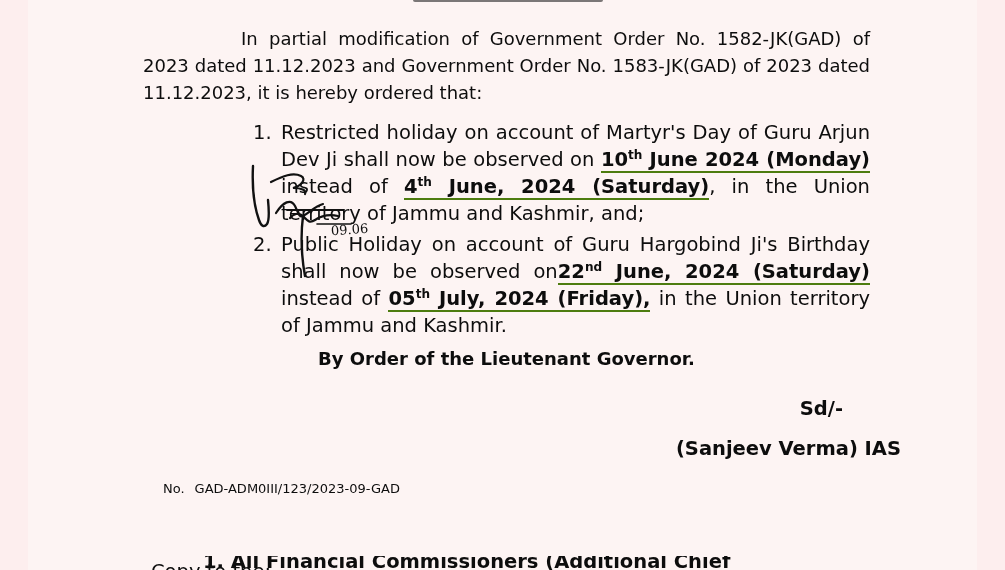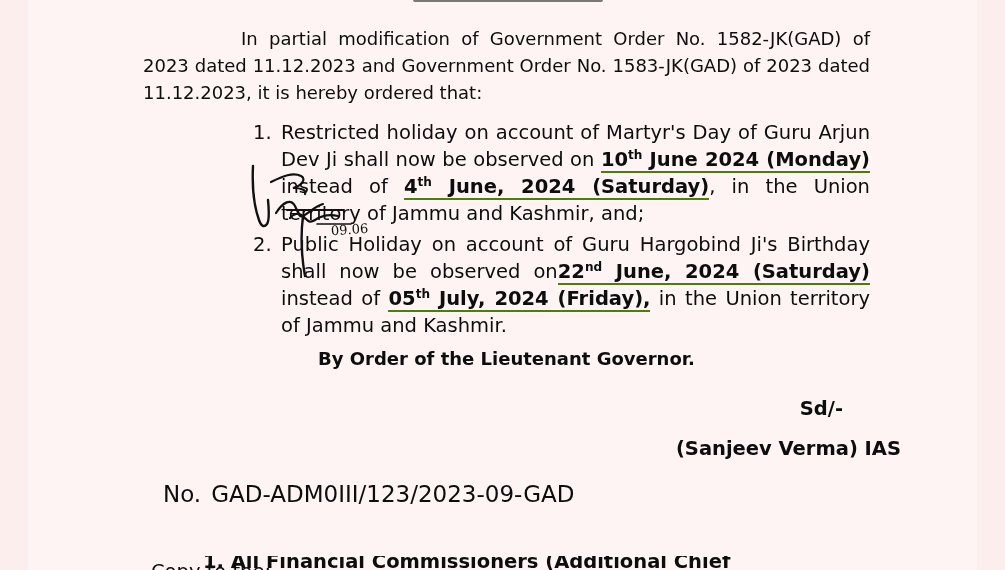--- a/index.html
+++ b/index.html
@@ -122,21 +122,21 @@
     margin-top: 12px;
   }
   .sign-role {
     font-weight: normal;
   }
   .footer-row {
     position: absolute;
     left: 20px;
     top: 481px;
     width: 750px;
-    font-size: 23px;
+    font-size: 13px;
     display: flex;
   }
   .footer-no .gap {
     display: inline-block;
     width: 10px;
   }
   .copy {
     position: absolute;
     left: 8px;
     top: 521px;

